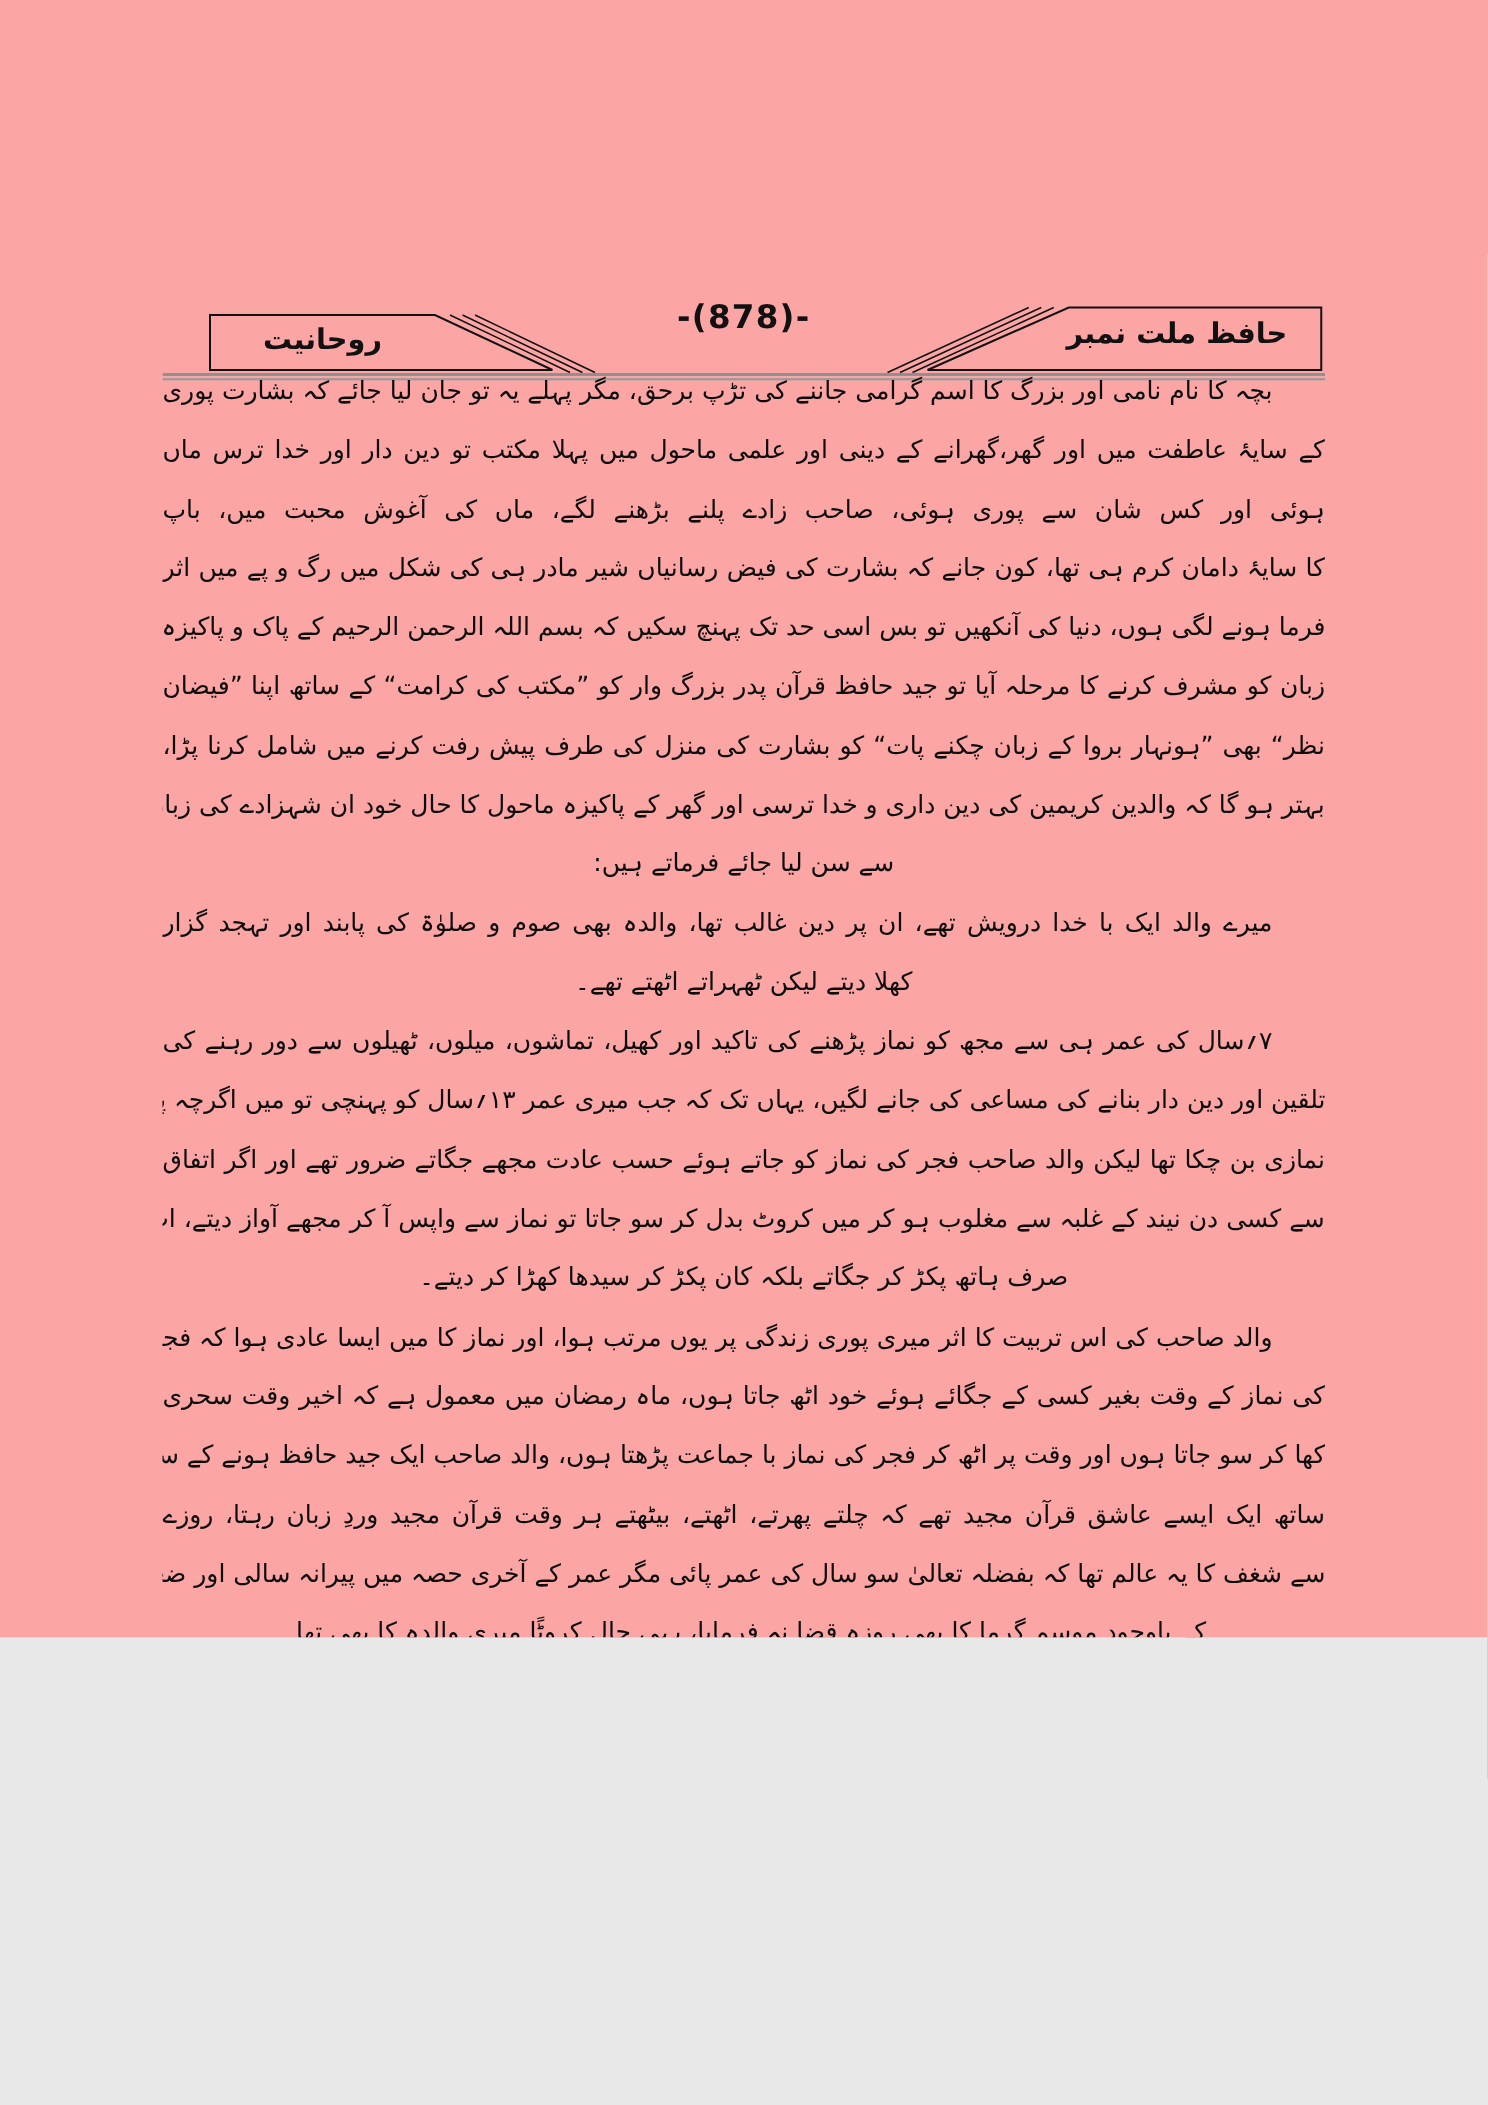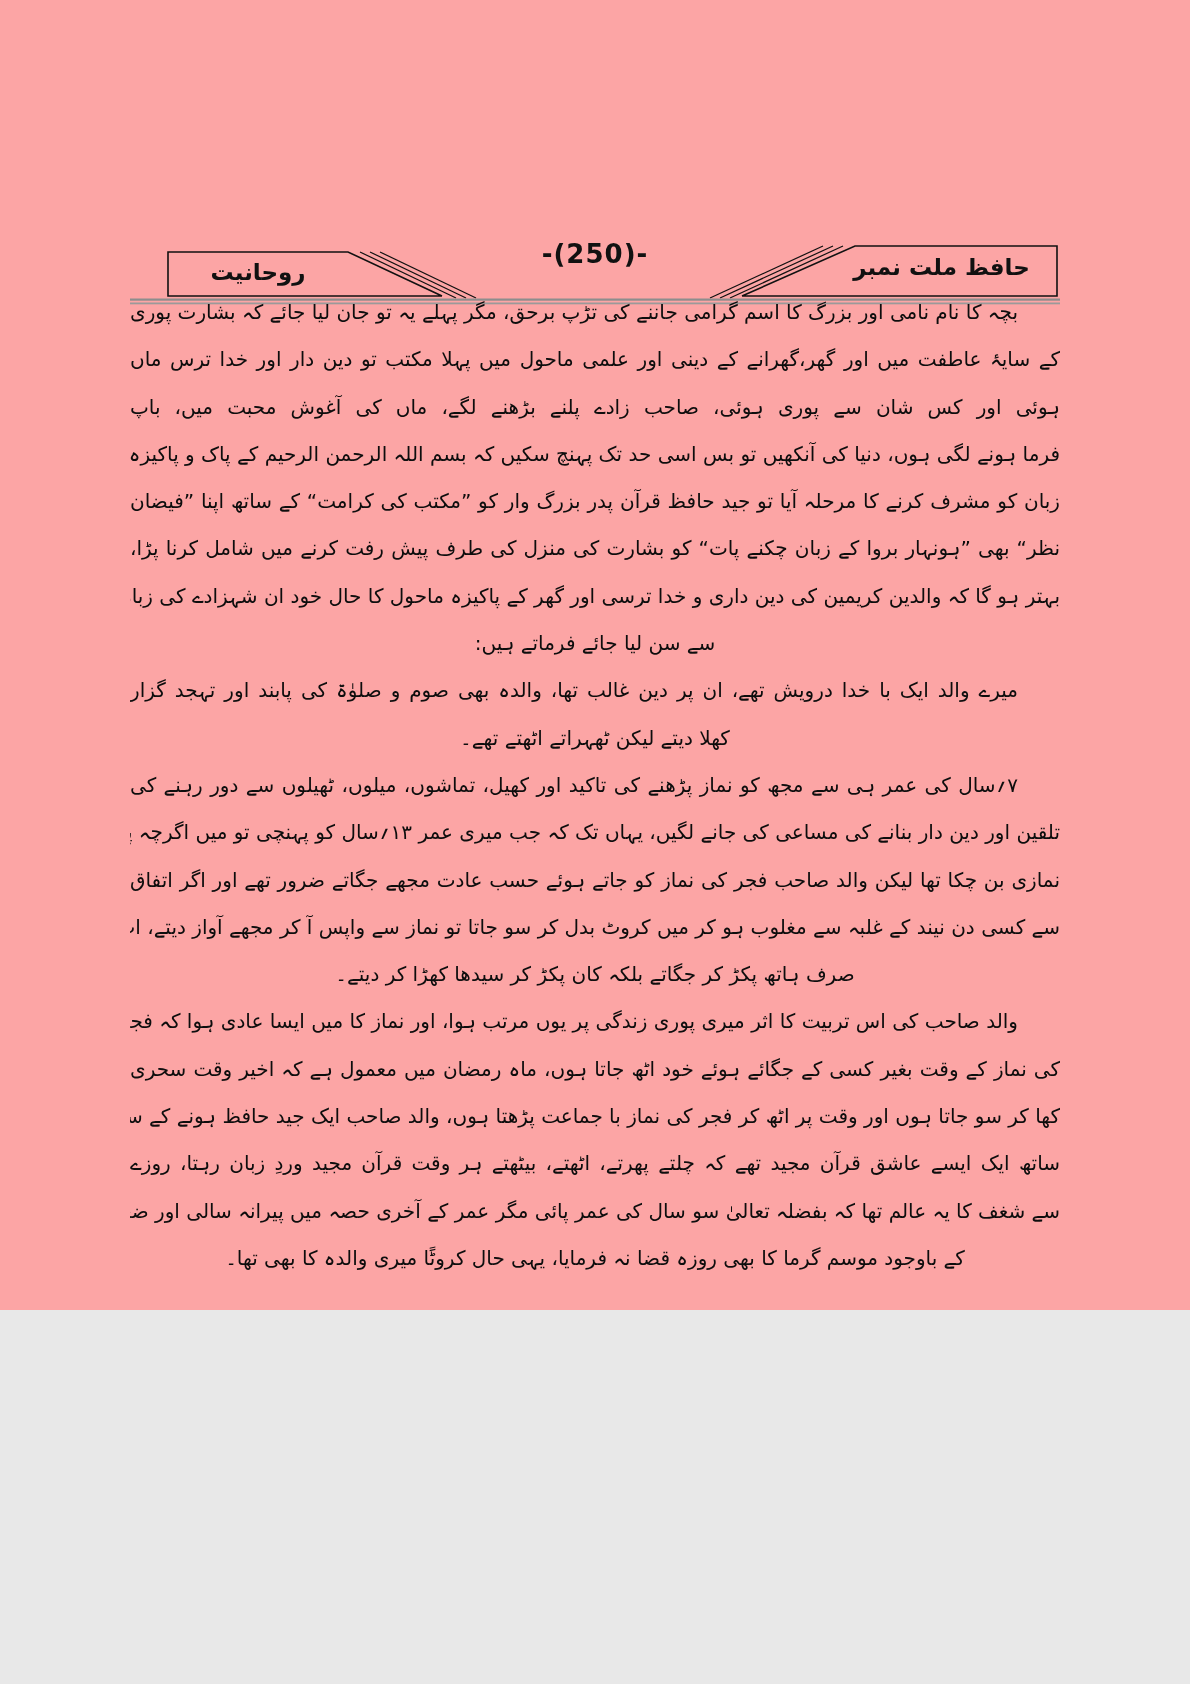--- a/index.html
+++ b/index.html
@@ -87,31 +87,32 @@
       </g>
 
       <g>
         <rect x="0" y="70.5" width="930" height="2.2" fill="#8d8d8d"></rect>
         <rect x="0" y="74.5" width="930" height="1.8" fill="#9a9a9a"></rect>
       </g>
     </svg>
 
     <div class="hdr-label hdr-left">روحانیت</div>
 
-    <div class="hdr-page-number">-(250)-</div>
+    <div class="hdr-page-number">-(878)-</div>
 
     <div class="hdr-label hdr-right">حافظ ملت نمبر</div>
   </div>
 
   <div class="body-text">
 
     <div>
       <div class="line indent">بچہ کا نام نامی اور بزرگ کا اسم گرامی جاننے کی تڑپ برحق، مگر پہلے یہ تو جان لیا جائے کہ بشارت پوری</div>
       <div class="line">کے سایۂ عاطفت میں اور گھر،گھرانے کے دینی اور علمی ماحول میں پہلا مکتب تو دین دار اور خدا ترس ماں</div>
       <div class="line">ہوئی اور کس شان سے پوری ہوئی، صاحب زادے پلنے بڑھنے لگے، ماں کی آغوش محبت میں، باپ</div>
+      <div class="line">کا سایۂ دامان کرم ہی تھا، کون جانے کہ بشارت کی فیض رسانیاں شیر مادر ہی کی شکل میں رگ و پے میں اثر</div>
       <div class="line">فرما ہونے لگی ہوں، دنیا کی آنکھیں تو بس اسی حد تک پہنچ سکیں کہ بسم اللہ الرحمن الرحیم کے پاک و پاکیزہ الفاظ سے</div>
       <div class="line">زبان کو مشرف کرنے کا مرحلہ آیا تو جید حافظ قرآن پدر بزرگ وار کو ”مکتب کی کرامت“ کے ساتھ اپنا ”فیضان</div>
       <div class="line">نظر“ بھی ”ہونہار بروا کے زبان چکنے پات“ کو بشارت کی منزل کی طرف پیش رفت کرنے میں شامل کرنا پڑا،</div>
       <div class="line">بہتر ہو گا کہ والدین کریمین کی دین داری و خدا ترسی اور گھر کے پاکیزہ ماحول کا حال خود ان شہزادے کی زبانِ قال</div>
       <div class="line center">سے سن لیا جائے فرماتے ہیں:</div>
     </div>
 
     <div>
       <div class="line indent">میرے والد ایک با خدا درویش تھے، ان پر دین غالب تھا، والدہ بھی صوم و صلوٰۃ کی پابند اور تہجد گزار</div>
       <div class="line center">کھلا دیتے لیکن ٹھہراتے اٹھتے تھے۔</div>

